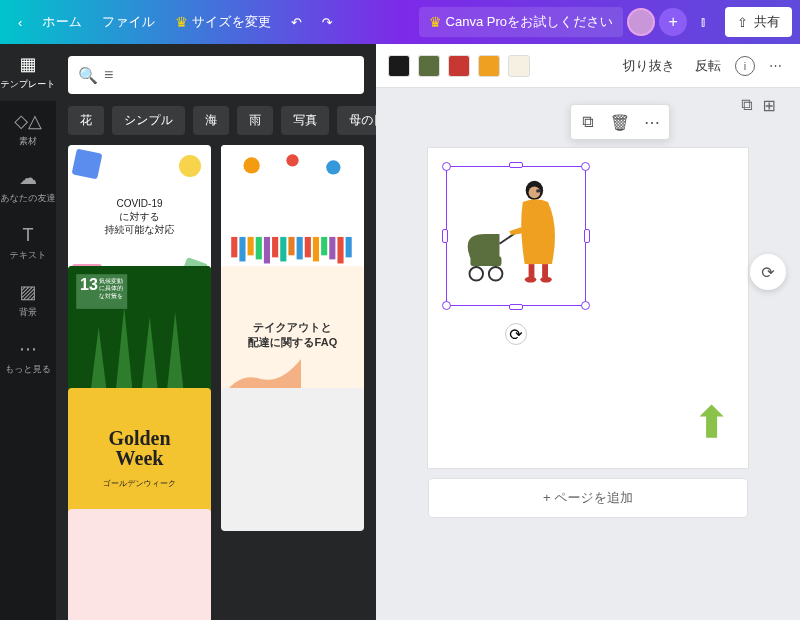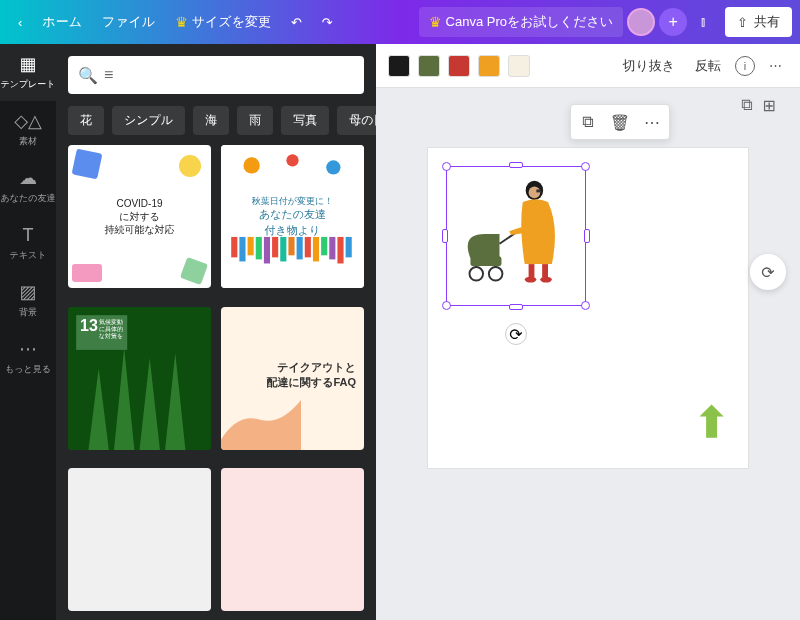--- a/index.html
+++ b/index.html
@@ -174,47 +174,49 @@
               <rect x="80" width="6" height="24" fill="#f39c12"></rect>
               <rect x="88" width="6" height="18" fill="#2ecc71"></rect>
               <rect x="96" width="6" height="22" fill="#9b59b6"></rect>
               <rect x="104" width="6" height="26" fill="#e74c3c"></rect>
               <rect x="112" width="6" height="20" fill="#3498db"></rect>
             </g>
           <circle cx="30" cy="20" r="8" fill="#f39c12"></circle>
             <circle cx="70" cy="15" r="6" fill="#e74c3c"></circle>
             <circle cx="110" cy="22" r="7" fill="#3498db"></circle>
         </svg>
-        <div style="position:relative;color:#2a7a9e;font-size:9px;line-height:1.4">
-          <div>秋葉日付が変更に！</div>
-          <div style="font-size:11px">あなたの友達</div>
-          <div style="font-size:11px">付き物より</div>
-        </div>
       </div>
       <div class="tpl tpl4">
         <svg width="100%" height="100%" viewBox="0 0 140 140" style="position:absolute;inset:0">
           <rect width="140" height="140" fill="#0d4d0d"></rect>
           <g fill="#2d7d2d">
               <path d="M20 140 L30 60 L40 140"></path>
               <path d="M45 140 L55 40 L65 140"></path>
               <path d="M70 140 L80 50 L90 140"></path>
               <path d="M95 140 L105 45 L115 140"></path>
             </g>
           <rect x="8" y="8" width="50" height="34" fill="#3f7e44"></rect>
         </svg>
         <div style="position:absolute;left:12px;top:10px;font-size:16px;font-weight:bold">13</div>
         <div style="position:absolute;left:28px;top:12px;font-size:6px;width:30px;line-height:1.2">気候変動に具体的な対策を</div>
       </div>
       <div class="tpl tpl5">
-        <div style="color:#333;text-align:right;width:100%">
+        <div style="color:#333;text-align:center;width:100%">
           <div style="font-weight:bold;font-size:11px">テイクアウトと</div>
           <div style="font-weight:bold;font-size:11px;margin-bottom:6px">配達に関するFAQ</div>
           <svg style="position:absolute;left:-10px;bottom:-10px" width="90" height="70" viewBox="0 0 90 70">
               <path d="M0 70 Q20 20 50 30 Q70 35 90 10 L90 70 Z" fill="#f4b183"></path>
             </svg>
+        </div>
+      </div>
+      <div class="tpl tpl6">
+        <div style="color:#222">
+          <div style="font-family:cursive;font-size:20px;font-weight:bold;line-height:0.9">Golden</div>
+          <div style="font-family:cursive;font-size:20px;font-weight:bold">Week</div>
+          <div style="font-size:8px;margin-top:8px">ゴールデンウィーク</div>
         </div>
       </div>
       <div class="tpl tpl7"></div>
       <div class="tpl" style="background:#fce4e4"></div>
     </div>
     <div class="panel-handle">◀</div>
   </div>
 
   <div class="canvas-area">
     <div class="ctx-bar">
@@ -273,16 +275,17 @@
           <div class="handle h-br"></div>
           <div class="handle h-t"></div>
           <div class="handle h-b"></div>
           <div class="handle h-l"></div>
           <div class="handle h-r"></div>
           <div class="rotate-handle">⟳</div>
         </div>
         <div class="annotation-arrow">⬆</div>
       </div>
 
+      <div class="add-page">+ ページを追加</div>
       <div class="fab">⟳</div>
     </div>
   </div>
 </div>
 
 </body></html>

